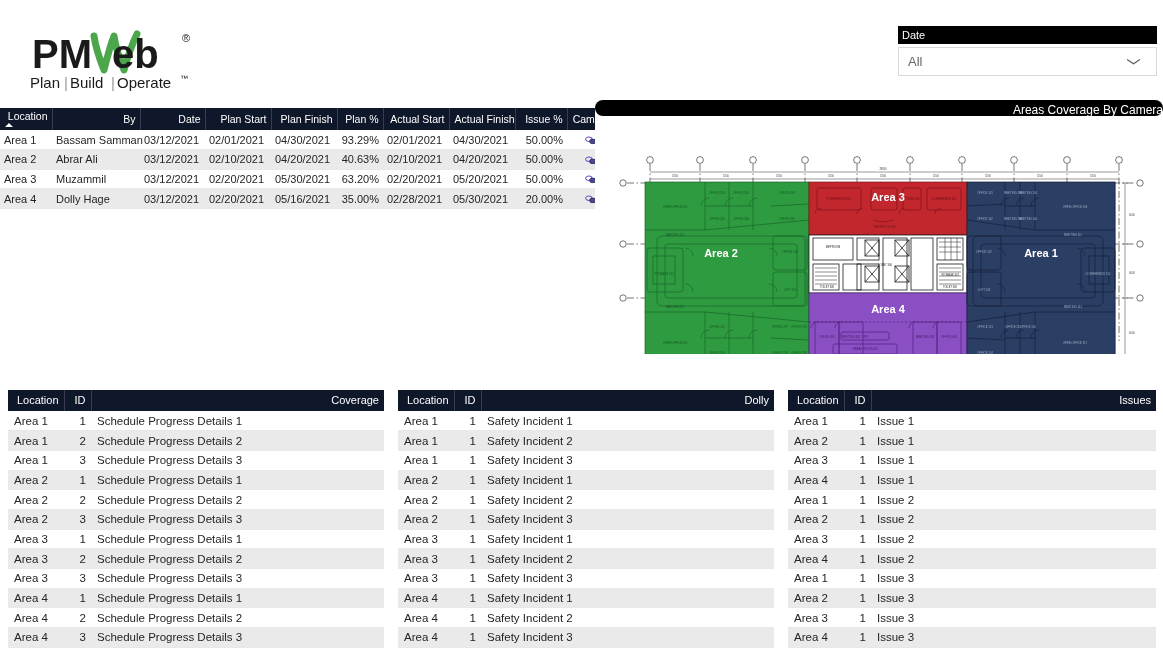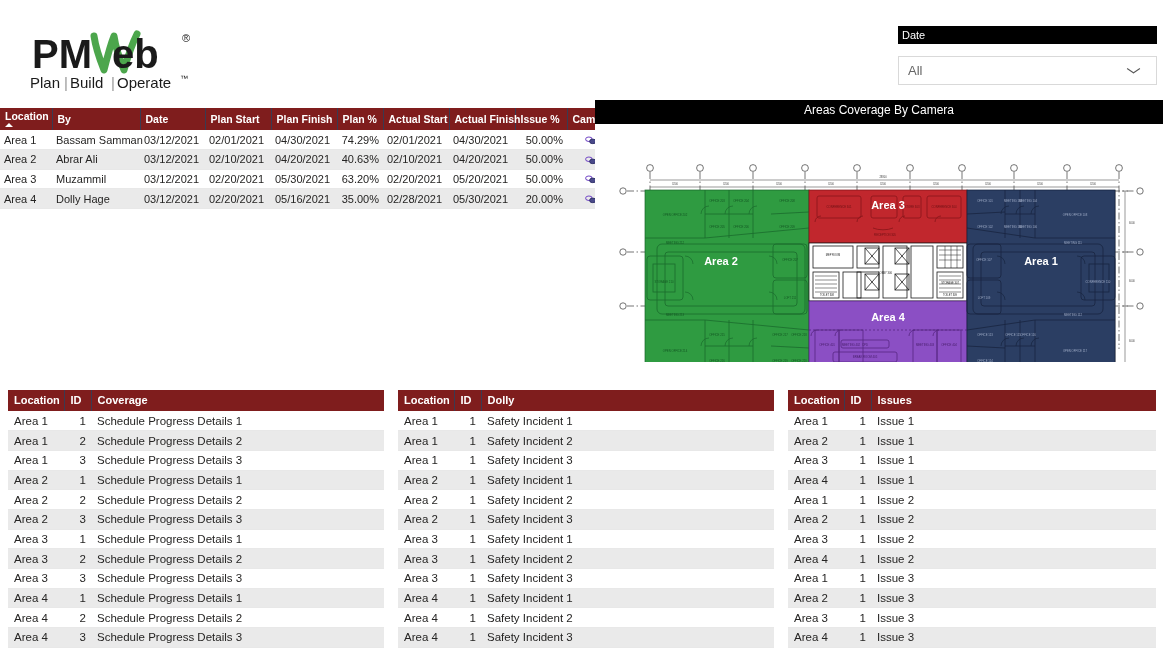--- a/index.html
+++ b/index.html
@@ -19,37 +19,37 @@
   }
   #report-title div{white-space:nowrap;}
   #title-line2{padding-left:14px;}
   
   #date-slicer{position:absolute;left:898px;top:26px;width:259px;height:52px;}
   #date-slicer-header{
     background:#000000;color:#ffffff;height:18px;line-height:18px;
     font-size:11px;padding-left:4px;box-sizing:border-box;
   }
   #date-slicer-box{
-    margin-top:12px;height:29px;border:1px solid #d9d9d9;background:#fff;
+    margin-top:3px;height:29px;border:1px solid #d9d9d9;background:#fff;
     display:flex;align-items:center;justify-content:space-between;
     padding:0 16px 0 9px;box-sizing:border-box;
   }
   #date-slicer-value{font-size:13px;color:#666666;}
   .chev{width:13px;height:8px;position:relative;}
   .chev::before,.chev::after{
     content:"";position:absolute;top:1px;width:8px;height:1.4px;background:#555;
   }
   .chev::before{left:0;transform:rotate(34deg);transform-origin:left center;}
   .chev::after{right:0;transform:rotate(-34deg);transform-origin:right center;}
 
   
   .tbl{border-collapse:collapse;width:100%;table-layout:fixed;}
   .tbl th{
-    background:#7f1d1d;color:#ffffff;font-size:11px;font-weight:700;
-    text-align:left;padding:3px 5px 4px 6px;height:20px;box-sizing:border-box;
+    background:#0f172a;color:#ffffff;font-size:11px;font-weight:400;
+    text-align:right;padding:3px 5px 4px 6px;height:20px;box-sizing:border-box;
     border-right:1px solid #3a3a50;vertical-align:middle;white-space:nowrap;
   }
   .tbl th:last-child{border-right:none;}
   .tbl td{
     font-size:11.5px;color:#252423;padding:3px 5px 3px 6px;
     height:19.6px;box-sizing:border-box;white-space:nowrap;
     border-bottom:1px solid #e8e8e8;
   }
   .tbl tbody tr:nth-child(even) td{background:#eaeaea;}
   .tbl tbody tr:nth-child(odd) td{background:#ffffff;}
@@ -63,22 +63,22 @@
   .sort-caret{
     display:block;width:0;height:0;margin-top:1px;
     border-left:4px solid transparent;border-right:4px solid transparent;
     border-bottom:4px solid #ffffff;
   }
   .cam-icon{display:inline-block;width:14px;height:11px;vertical-align:middle;}
 
   
   #plan-panel{position:absolute;left:595px;top:100px;width:568px;height:258px;background:#ffffff;}
   #plan-title{
-    background:#000000;color:#ffffff;height:24px;line-height:20px;
-    text-align:center;font-size:12px;
+    background:#000000;color:#ffffff;height:16px;line-height:20px;
+    text-align:right;font-size:12px;border-radius:10px;
   }
   #plan-canvas{position:relative;width:568px;height:238px;background:#ffffff;}
 
   
   .btm{position:absolute;top:390px;}
   #schedule-table{left:8px;width:376px;}
   #safety-table{left:398px;width:376px;}
   #issues-table{left:788px;width:368px;}
   .btm .tbl th{font-size:11px;height:21px;}
   .btm .tbl td{font-size:11.5px;height:19.7px;}
@@ -144,21 +144,21 @@
         <th>Camera</th>
       </tr>
     </thead>
     <tbody id="progress-body">
         <tr>
           <td class="">Area 1</td>
           <td class="">Bassam Samman</td>
           <td class="">03/12/2021</td>
           <td class="">02/01/2021</td>
           <td class="">04/30/2021</td>
-          <td class="num">74.29%</td>
+          <td class="num">93.29%</td>
           <td class="">02/01/2021</td>
           <td class="">04/30/2021</td>
           <td class="num">50.00%</td>
           <td class="ctr"><svg class="cam-icon" viewBox="0 0 16 12">
               <ellipse cx="5.5" cy="4.5" rx="3.6" ry="2.6" fill="none" stroke="#7a52c8" stroke-width="1.2"></ellipse>
               <ellipse cx="10" cy="7" rx="3.6" ry="2.6" fill="#4a4a8a" stroke="#2e2e66" stroke-width="1"></ellipse>
             </svg></td>
         </tr>
         <tr>
           <td class="">Area 2</td>

